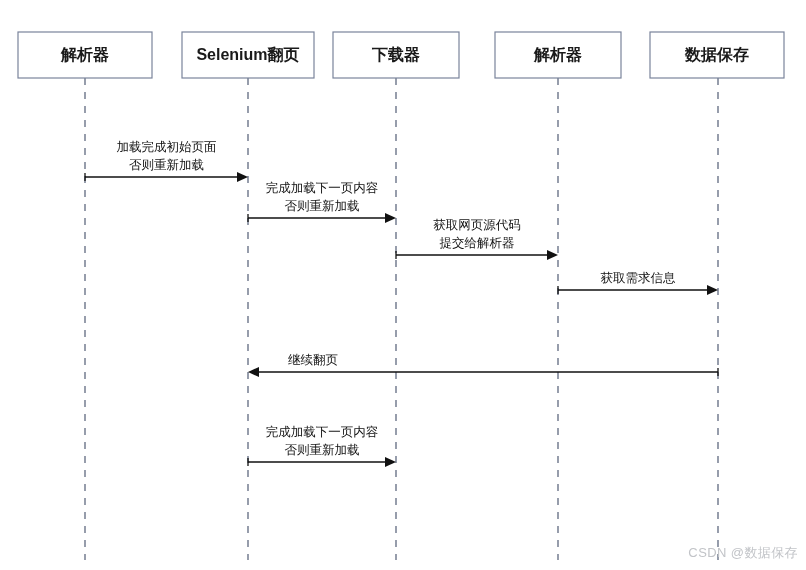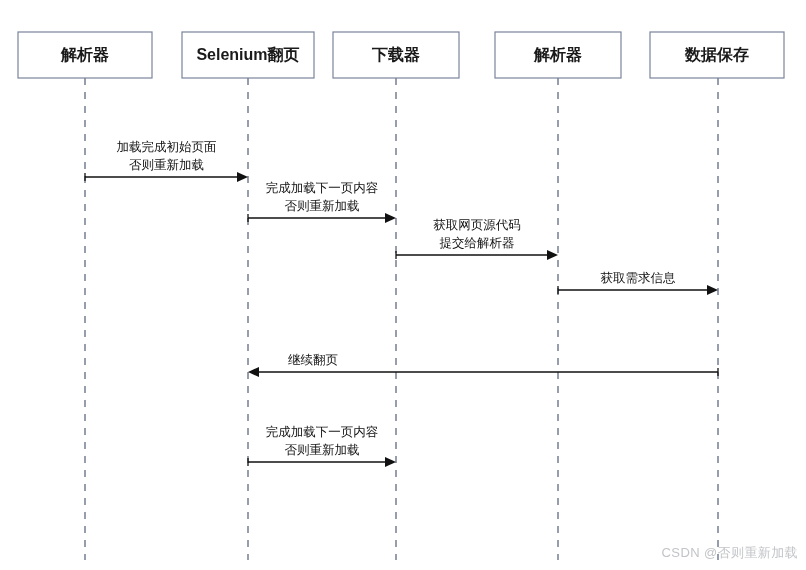--- a/index.html
+++ b/index.html
@@ -145,14 +145,14 @@
         <g>
           <rect x="495" y="32" width="126" height="46" class="actor-box-rect"></rect>
           <text x="558" y="56" class="actor-label">解析器</text>
         </g>
         <g>
           <rect x="650" y="32" width="134" height="46" class="actor-box-rect"></rect>
           <text x="717" y="56" class="actor-label">数据保存</text>
         </g>
       </g>
   </svg>
-  <div class="watermark-text">CSDN @否则重新加载</div>
+  <div class="watermark-text">CSDN @数据保存</div>
 </div>
 
 </body></html>

